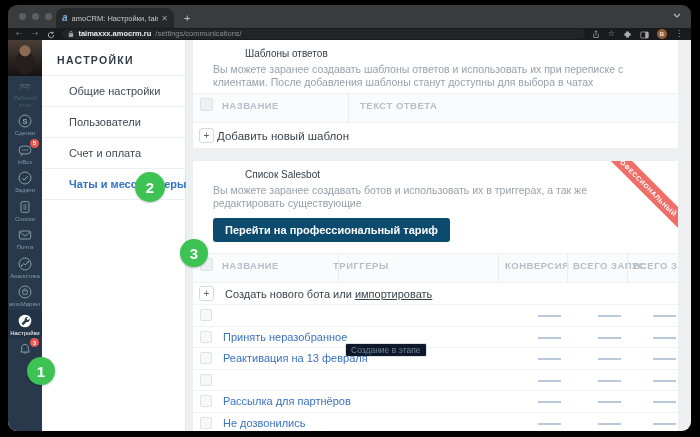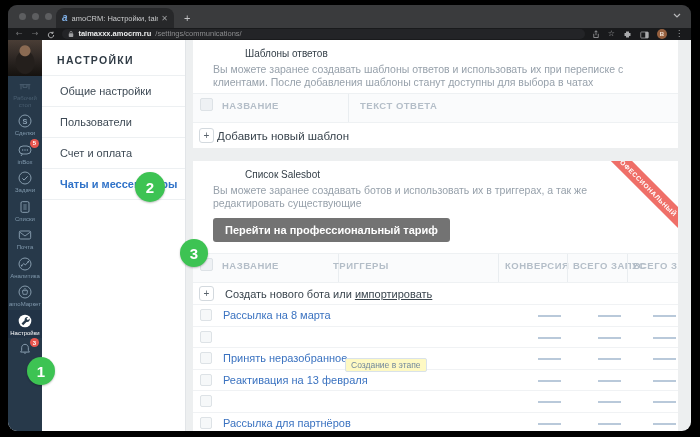--- a/index.html
+++ b/index.html
@@ -61,21 +61,21 @@
   .rail-item.active .rlabel { color:#fff; }
   .rbadge {
     position:absolute; top:0; right:3px; min-width:9px; height:9px; border-radius:5px;
     background:#e8564f; color:#fff; font-size:6px; font-weight:bold;
     display:flex; align-items:center; justify-content:center; padding:0 1px;
   }
   .rail svg { display:block; }
   
   .settings-nav { width:144px; background:#fff; border-right:1px solid #e2e5e8; flex:0 0 auto; }
   .sn-header { padding:14px 0 9px 15px; font-size:10.5px; font-weight:bold; letter-spacing:1.3px; color:#303b45; border-bottom:1px solid #edf0f2; }
-  .sn-item { height:31px; line-height:31px; padding-left:18px; font-size:11px; color:#3e4a55; border-bottom:1px solid #edf0f2; cursor:pointer; white-space:nowrap; }
+  .sn-item { height:31px; line-height:31px; padding-left:27px; font-size:11px; color:#3e4a55; border-bottom:1px solid #edf0f2; cursor:pointer; white-space:nowrap; }
   .sn-item.active { color:#2f72c8; font-weight:bold; }
   
   .main { flex:1; padding:0 13px 0 7px; overflow:hidden; }
   .card { background:#fff; position:relative; }
   .card-title { padding:6px 0 0 20px; font-size:10px; font-weight:normal; color:#333e47; line-height:15px;margin-left:32px; }
   .card-desc { margin:2px 20px 0; font-size:10.5px; line-height:13px; color:#97a1ab; }
   
   .thead { position:relative; background:#fafbfc; border-top:1px solid #eef1f3; border-bottom:1px solid #eef1f3; height:30px; }
   .thead .cb { position:absolute; left:7px; top:4px; }
   .col { position:absolute; top:6px; font-size:9.5px; font-weight:bold; letter-spacing:.5px; color:#b4bec8; white-space:nowrap; }
@@ -85,30 +85,30 @@
   .trow { position:relative; display:flex; align-items:center; height:21.5px; border-bottom:1px solid #f0f2f4; }
   .trow .cb { margin-left:7px; }
   .plus-btn {
     width:15px; height:15px; border:1px solid #d3d9de; border-radius:3px; background:#fff;
     color:#5a646d; font-size:10px; line-height:13px; text-align:center; margin-left:6px; flex:0 0 auto;
   }
   .create-label { margin-left:11px; font-size:11px; color:#39444d; white-space:nowrap; }
   .create-label .lnk { text-decoration:underline; cursor:pointer; }
   .bot-name { margin-left:11px; font-size:11px; color:#3a72c0; cursor:pointer; white-space:nowrap; }
   .stage-badge {
-    position:absolute; left:152px; top:10px; font-size:8.5px; color:#72889c;
-    background:#fef9c3; border:1px solid #d9e2ea; border-radius:2px; padding:1px 5px; white-space:nowrap;
+    position:absolute; left:152px; top:16px; font-size:8.5px; color:#72889c;
+    background:#0f172a; border:1px solid #d9e2ea; border-radius:2px; padding:1px 5px; white-space:nowrap;
   }
   .dash { position:absolute; top:10px; height:2px; width:23px; background:#b9c9da; }
   .d1 { left:345px; } .d2 { left:405px; } .d3 { left:460px; }
   .add-row { display:flex; align-items:center; height:25px; }
   .add-label { margin-left:3px; font-size:11.5px; color:#39444d; }
   .gap { height:13px; }
   .upgrade-btn {
-    display:inline-block; margin:8px 0 11px 20px; background:#737373; color:#fff;
+    display:inline-block; margin:8px 0 11px 20px; background:#0c4a6e; color:#fff;
     font-size:11px; font-weight:bold; padding:6px 12px; border-radius:3px; border:none; cursor:pointer;
   }
   .ribbon {
     position:absolute; top:16px; right:-42px; width:150px; text-align:center;
     transform:rotate(45deg); background:#ef6f68; color:#fff;
     font-size:6.5px; font-weight:bold; letter-spacing:.6px; padding:4px 0; z-index:2;
   }
   .card2 { overflow:hidden; min-height:282px; }
   
   .step {
@@ -324,27 +324,20 @@
           <span class="col" style="left:440px;">ВСЕГО ЗАПУ</span>
         </div>
 
         <div class="trow" style="height:22px;">
           <span class="plus-btn">+</span>
           <span class="create-label"><span>Создать нового бота или</span> <span class="lnk">импортировать</span></span>
         </div>
 
         <div class="trow">
           <span class="cb row"></span>
-          <span class="bot-name">Рассылка на 8 марта</span>
-          <span class="dash d1"></span>
-            <span class="dash d2"></span>
-            <span class="dash d3"></span>
-        </div>
-        <div class="trow">
-          <span class="cb row"></span>
           <span class="dash d1"></span>
             <span class="dash d2"></span>
             <span class="dash d3"></span>
         </div>
         <div class="trow">
           <span class="cb row"></span>
           <span class="bot-name">Принять неразобранное</span>
           <span class="stage-badge">Создание в этапе</span>
           <span class="dash d1"></span>
             <span class="dash d2"></span>

